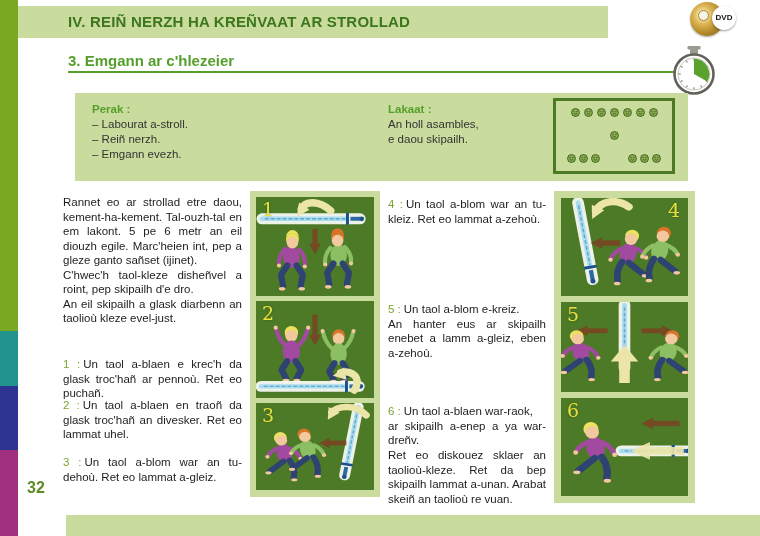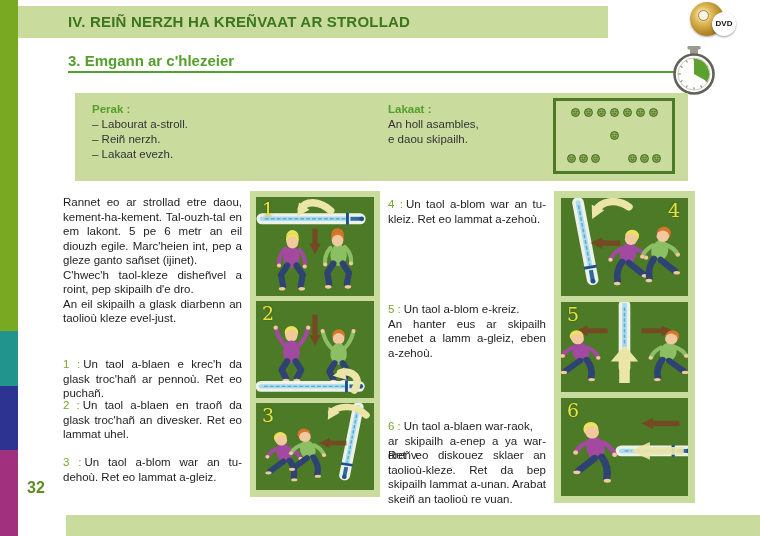--- a/index.html
+++ b/index.html
@@ -14,21 +14,21 @@
   .band-magenta{top:450px;height:86px;background:var(--magenta);}
   
   .header-band{position:absolute;left:18px;top:6px;width:590px;height:32px;background:var(--light_green);}
   .header-title{position:absolute;left:50px;top:0;height:32px;line-height:32px;margin:0;
                 font-size:15px;font-weight:bold;color:var(--title_green);letter-spacing:.2px;}
   .dvd{position:absolute;right:14px;top:2px;width:56px;height:38px;}
   .disc{position:absolute;left:0;top:0;width:34px;height:34px;border-radius:50%;
         background:radial-gradient(circle at 38% 38%, #f4e6ae 0 12%, #ddb758 30%, #bd912f 55%, #8f6a1e 85%, #7a5a18 100%);
         box-shadow:0 1px 2px rgba(0,0,0,.35);}
   .disc-hole{position:absolute;left:8px;top:8px;width:9px;height:9px;border-radius:50%;background:#f6f3ea;border:1px solid #a8852c;}
-  .dvd-badge{position:absolute;left:22px;top:10px;width:24px;height:24px;border-radius:50%;background:#fff;
+  .dvd-badge{position:absolute;left:22px;top:4px;width:24px;height:24px;border-radius:50%;background:#fff;
              box-shadow:0 1px 2px rgba(0,0,0,.4);text-align:center;line-height:24px;
              font-size:8px;font-weight:bold;color:#111;}
   
   .section{position:absolute;left:68px;top:52px;width:622px;margin:0;font-size:15px;font-weight:bold;
            color:var(--bright_green);border-bottom:2px solid var(--bright_green);padding-bottom:2px;}
   .stopwatch{position:absolute;left:671px;top:45px;width:46px;height:52px;}
   
   .info-box{position:absolute;left:75px;top:93px;width:613px;height:88px;background:var(--light_green);}
   .box-col{position:absolute;top:9px;font-size:11.5px;line-height:15px;color:#333;}
   .perak{left:17px;}
@@ -108,21 +108,21 @@
         <line x1="11.568464670045412" y1="22.4" x2="9.490003700962758" y2="21.2" stroke="#8a8a80" stroke-width="1.2"></line>
         <line x1="16.399999999999995" y1="17.568464670045415" x2="15.199999999999992" y2="15.490003700962761" stroke="#8a8a80" stroke-width="1.2"></line>
       <path d="M23,29 L23,13.8 A15.2,15.2 0 0 1 36.2,36.6 Z" fill="#5aa12e"></path>
     </svg></div>
 
   <div class="info-box">
     <div class="box-col perak">
       <div class="box-title">Perak :</div>
       <div>– Labourat a-stroll.</div>
       <div>– Reiñ nerzh.</div>
-      <div>– Lakaat evezh.</div>
+      <div>– Emgann evezh.</div>
     </div>
     <div class="box-col penaos">
       <div class="box-title">Lakaat :</div>
       <div>An holl asambles,</div>
       <div>e daou skipailh.</div>
     </div>
     <div class="diagram">
       <div class="d-row" id="diag-top">
           <span>
             <svg viewBox="0 0 10 10" width="9" height="9">
@@ -415,21 +415,21 @@
   </div>
 
   <div class="col2">
     <p class="step txt" style="left:0;top:5px;width:158px;">
       <span class="n">4 :</span><span>Un taol a-blom war an tu-kleiz. Ret eo lammat a-zehoù.</span>
     </p>
     <p class="step txt" style="left:0;top:110px;width:158px;">
       <span class="n">5 :</span><span>Un taol a-blom e-kreiz.</span><br>
       <span>An hanter eus ar skipailh enebet a lamm a-gleiz, eben a-zehoù.</span>
     </p>
-    <p class="step txt" style="left:0;top:227px;width:158px;">
+    <p class="step txt" style="left:0;top:212px;width:158px;">
       <span class="n">6 :</span><span>Un taol a-blaen war-raok,</span><br>
       <span>ar skipailh a-enep a ya war-dreñv.</span>
     </p>
     <p class="closing txt" style="left:0;top:256px;width:158px;">Ret eo diskouez sklaer an taolioù-kleze. Ret da bep skipailh lammat a-unan. Arabat skeiñ an taolioù re vuan.</p>
   </div>
 
   <div class="strip" id="strip2">
     <figure class="panel">
       <span class="pnum tr">4</span>
       <div class="scene">

